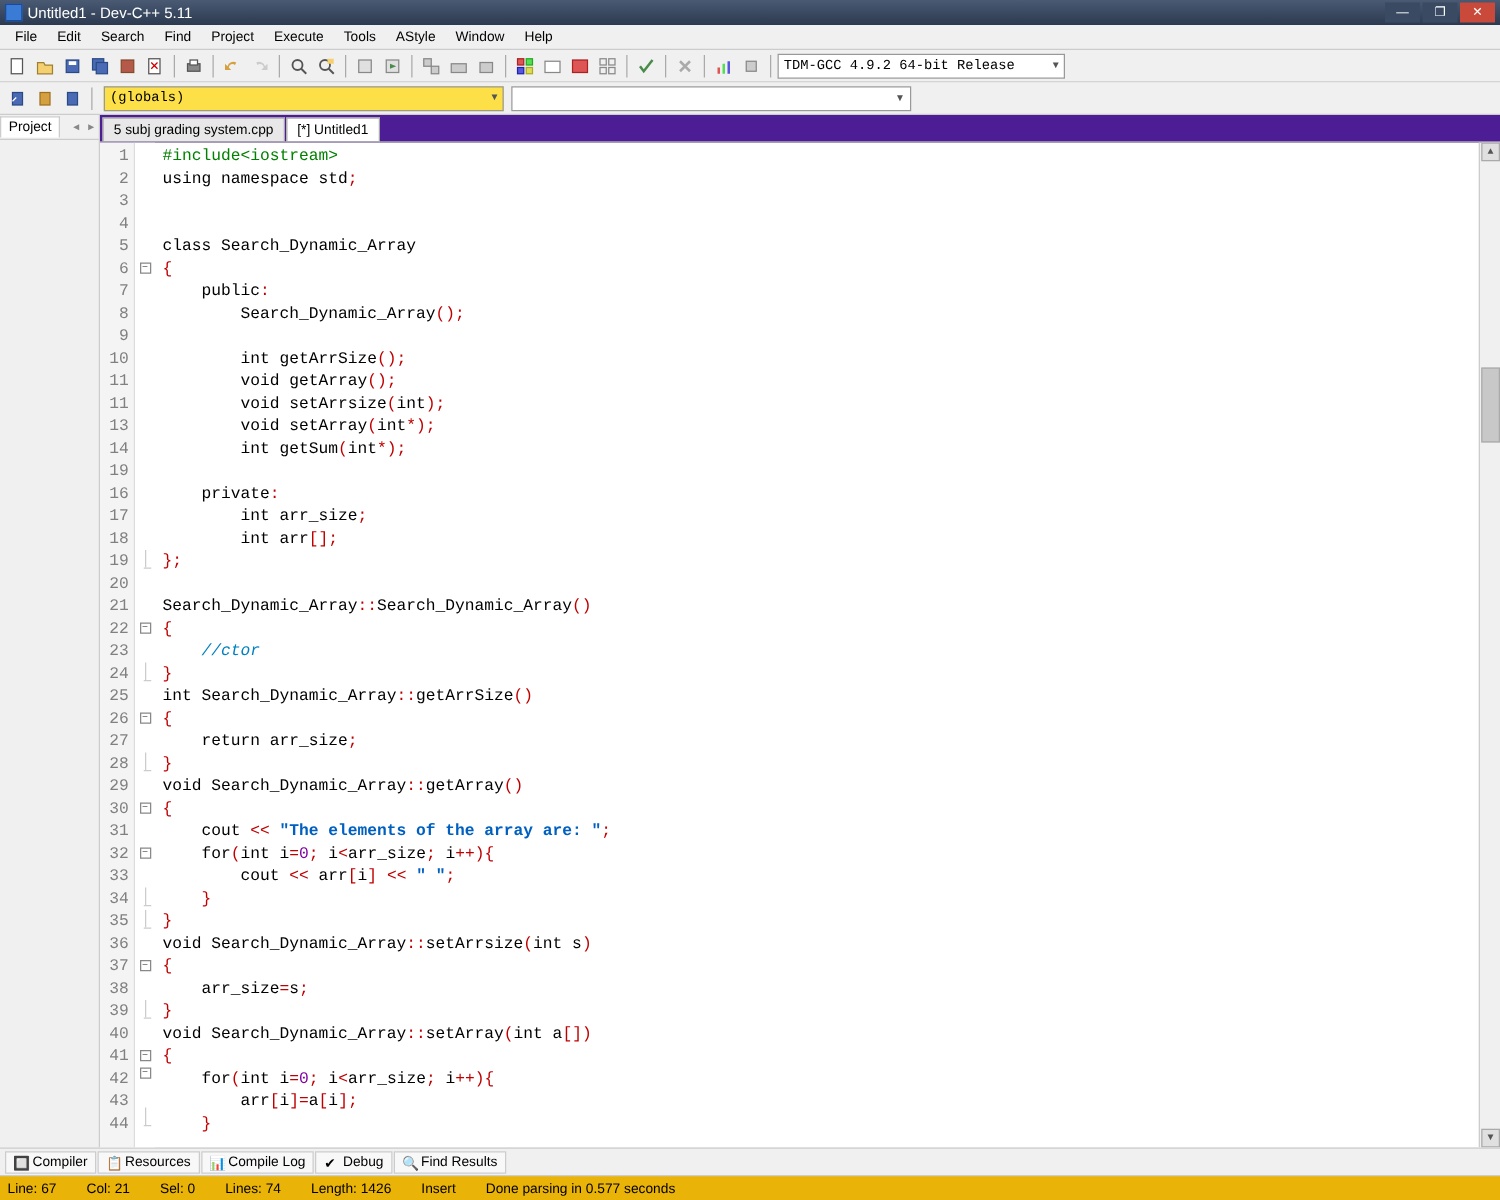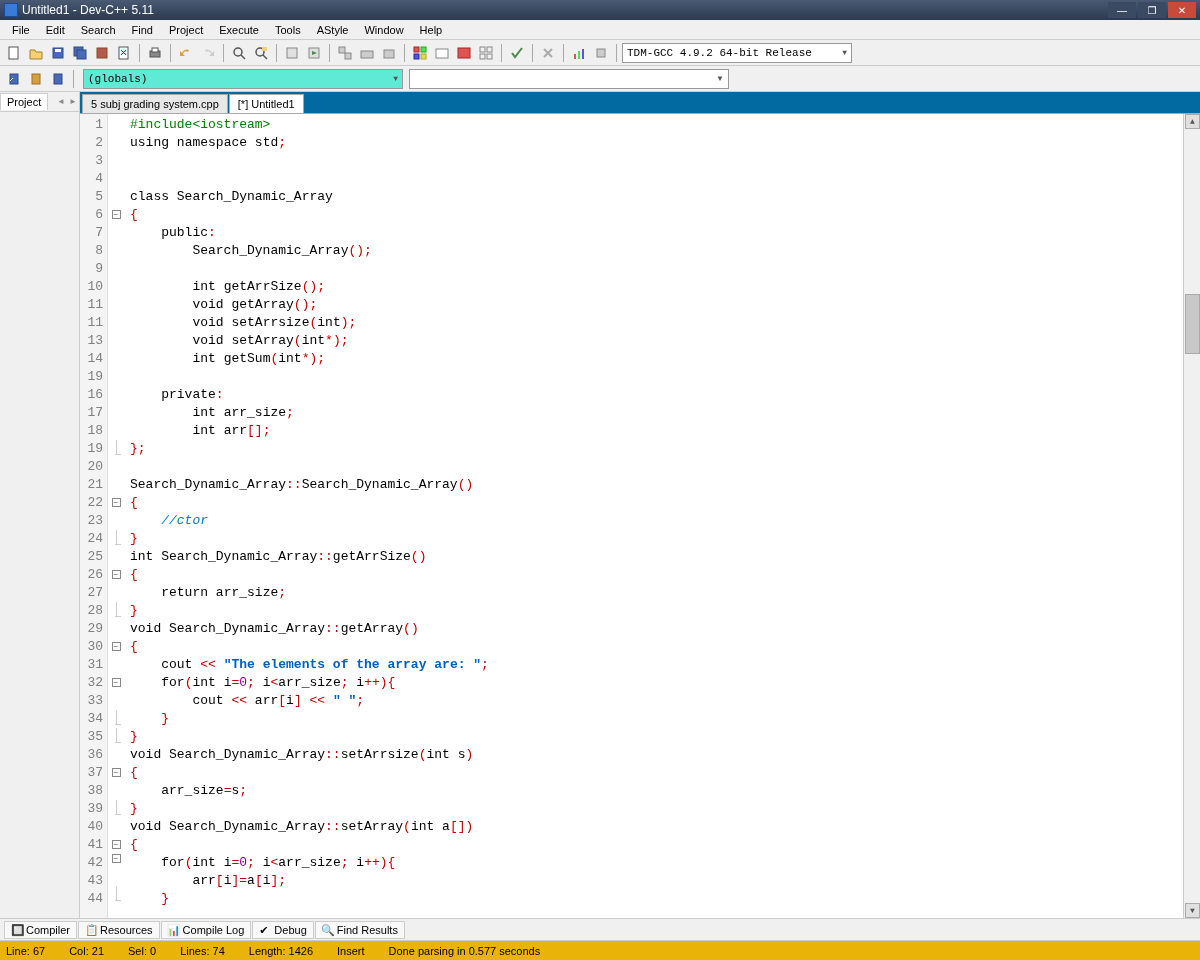--- a/index.html
+++ b/index.html
@@ -10,31 +10,31 @@
 .winbtns { display: flex; gap: 2px; }
 .winbtn { width: 28px; height: 16px; display: flex; align-items: center; justify-content: center; font-size: 10px; }
 .minbtn, .maxbtn { background: #3a4a63; color: #fff; }
 .closebtn { background: #c94a3b; color: #fff; }
 .menubar { background: #f0f0f0; height: 20px; display: flex; align-items: center; padding: 0 4px; border-bottom: 1px solid #ccc; }
 .menuitem { padding: 2px 8px; cursor: default; }
 .toolbar-row { background: #f0f0f0; height: 26px; display: flex; align-items: center; padding: 2px 4px; border-bottom: 1px solid #ccc; gap: 2px; }
 .tbtn { width: 20px; height: 20px; border: 1px solid transparent; display: flex; align-items: center; justify-content: center; }
 .tsep { width: 1px; height: 18px; background: #aaa; margin: 0 3px; }
 .compiler-select { border: 1px solid #999; background: #fff; height: 20px; width: 230px; font-family: "Courier New", monospace; font-size: 11px; padding: 0 4px; display: flex; align-items: center; justify-content: space-between; }
-.globals-select { border: 1px solid #999; background: #5eead4; height: 20px; width: 320px; font-family: "Courier New", monospace; font-size: 11px; padding: 0 4px; display: flex; align-items: center; justify-content: space-between; margin-left: 4px; gap: 24px; }
+.globals-select { border: 1px solid #999; background: #fde047; height: 20px; width: 320px; font-family: "Courier New", monospace; font-size: 11px; padding: 0 4px; display: flex; align-items: center; justify-content: space-between; margin-left: 4px; gap: 24px; }
 .empty-select { border: 1px solid #999; background: #fff; height: 20px; width: 320px; margin-left: 4px; display: flex; align-items: center; justify-content: flex-end; padding: 0 4px; }
 .dropdown-arrow { font-size: 8px; color: #555; }
 .main-area { flex: 1; display: flex; overflow: hidden; }
 .left-panel { width: 80px; background: #f0f0f0; border-right: 1px solid #ccc; display: flex; flex-direction: column; }
 .left-tabs { height: 20px; display: flex; align-items: center; border-bottom: 1px solid #ccc; }
 .left-tab { padding: 2px 6px; border: 1px solid #ccc; background: #fff; border-bottom: none; font-size: 11px; }
 .left-tab-arrows { display: flex; margin-left: auto; }
 .arrow-btn { width: 12px; font-size: 8px; color: #888; text-align: center; }
 .editor-panel { flex: 1; display: flex; flex-direction: column; background: #fff; overflow: hidden; }
-.file-tabs { height: 22px; background: #0369a1; display: flex; align-items: flex-end; border-bottom: 1px solid #aaa; padding-left: 2px; }
+.file-tabs { height: 22px; background: #4c1d95; display: flex; align-items: flex-end; border-bottom: 1px solid #aaa; padding-left: 2px; }
 .file-tab { padding: 3px 8px; border: 1px solid #aaa; border-bottom: none; background: #e8e8e8; font-size: 11px; margin-right: 1px; }
 .file-tab.active { background: #fff; }
 .code-area { flex: 1; display: flex; overflow: hidden; position: relative; font-family: Consolas, "Courier New", monospace; font-size: 13px; line-height: 18px; }
 .gutter { width: 28px; background: #f4f4f4; color: #808080; text-align: right; padding: 2px 4px 2px 2px; border-right: 1px solid #ddd; }
 .fold-col { width: 16px; background: #fff; padding: 2px 0; }
 .fold-mark { width: 9px; height: 9px; border: 1px solid #888; margin: 4px auto 5px; font-size: 8px; line-height: 7px; text-align: center; color: #555; }
 .code-lines { flex: 1; padding: 2px 6px; white-space: pre; overflow: hidden; }
 .code-lines div { height: 18px; }
 .kw { color: #000; font-weight: normal; }
 .pp { color: #008000; }

